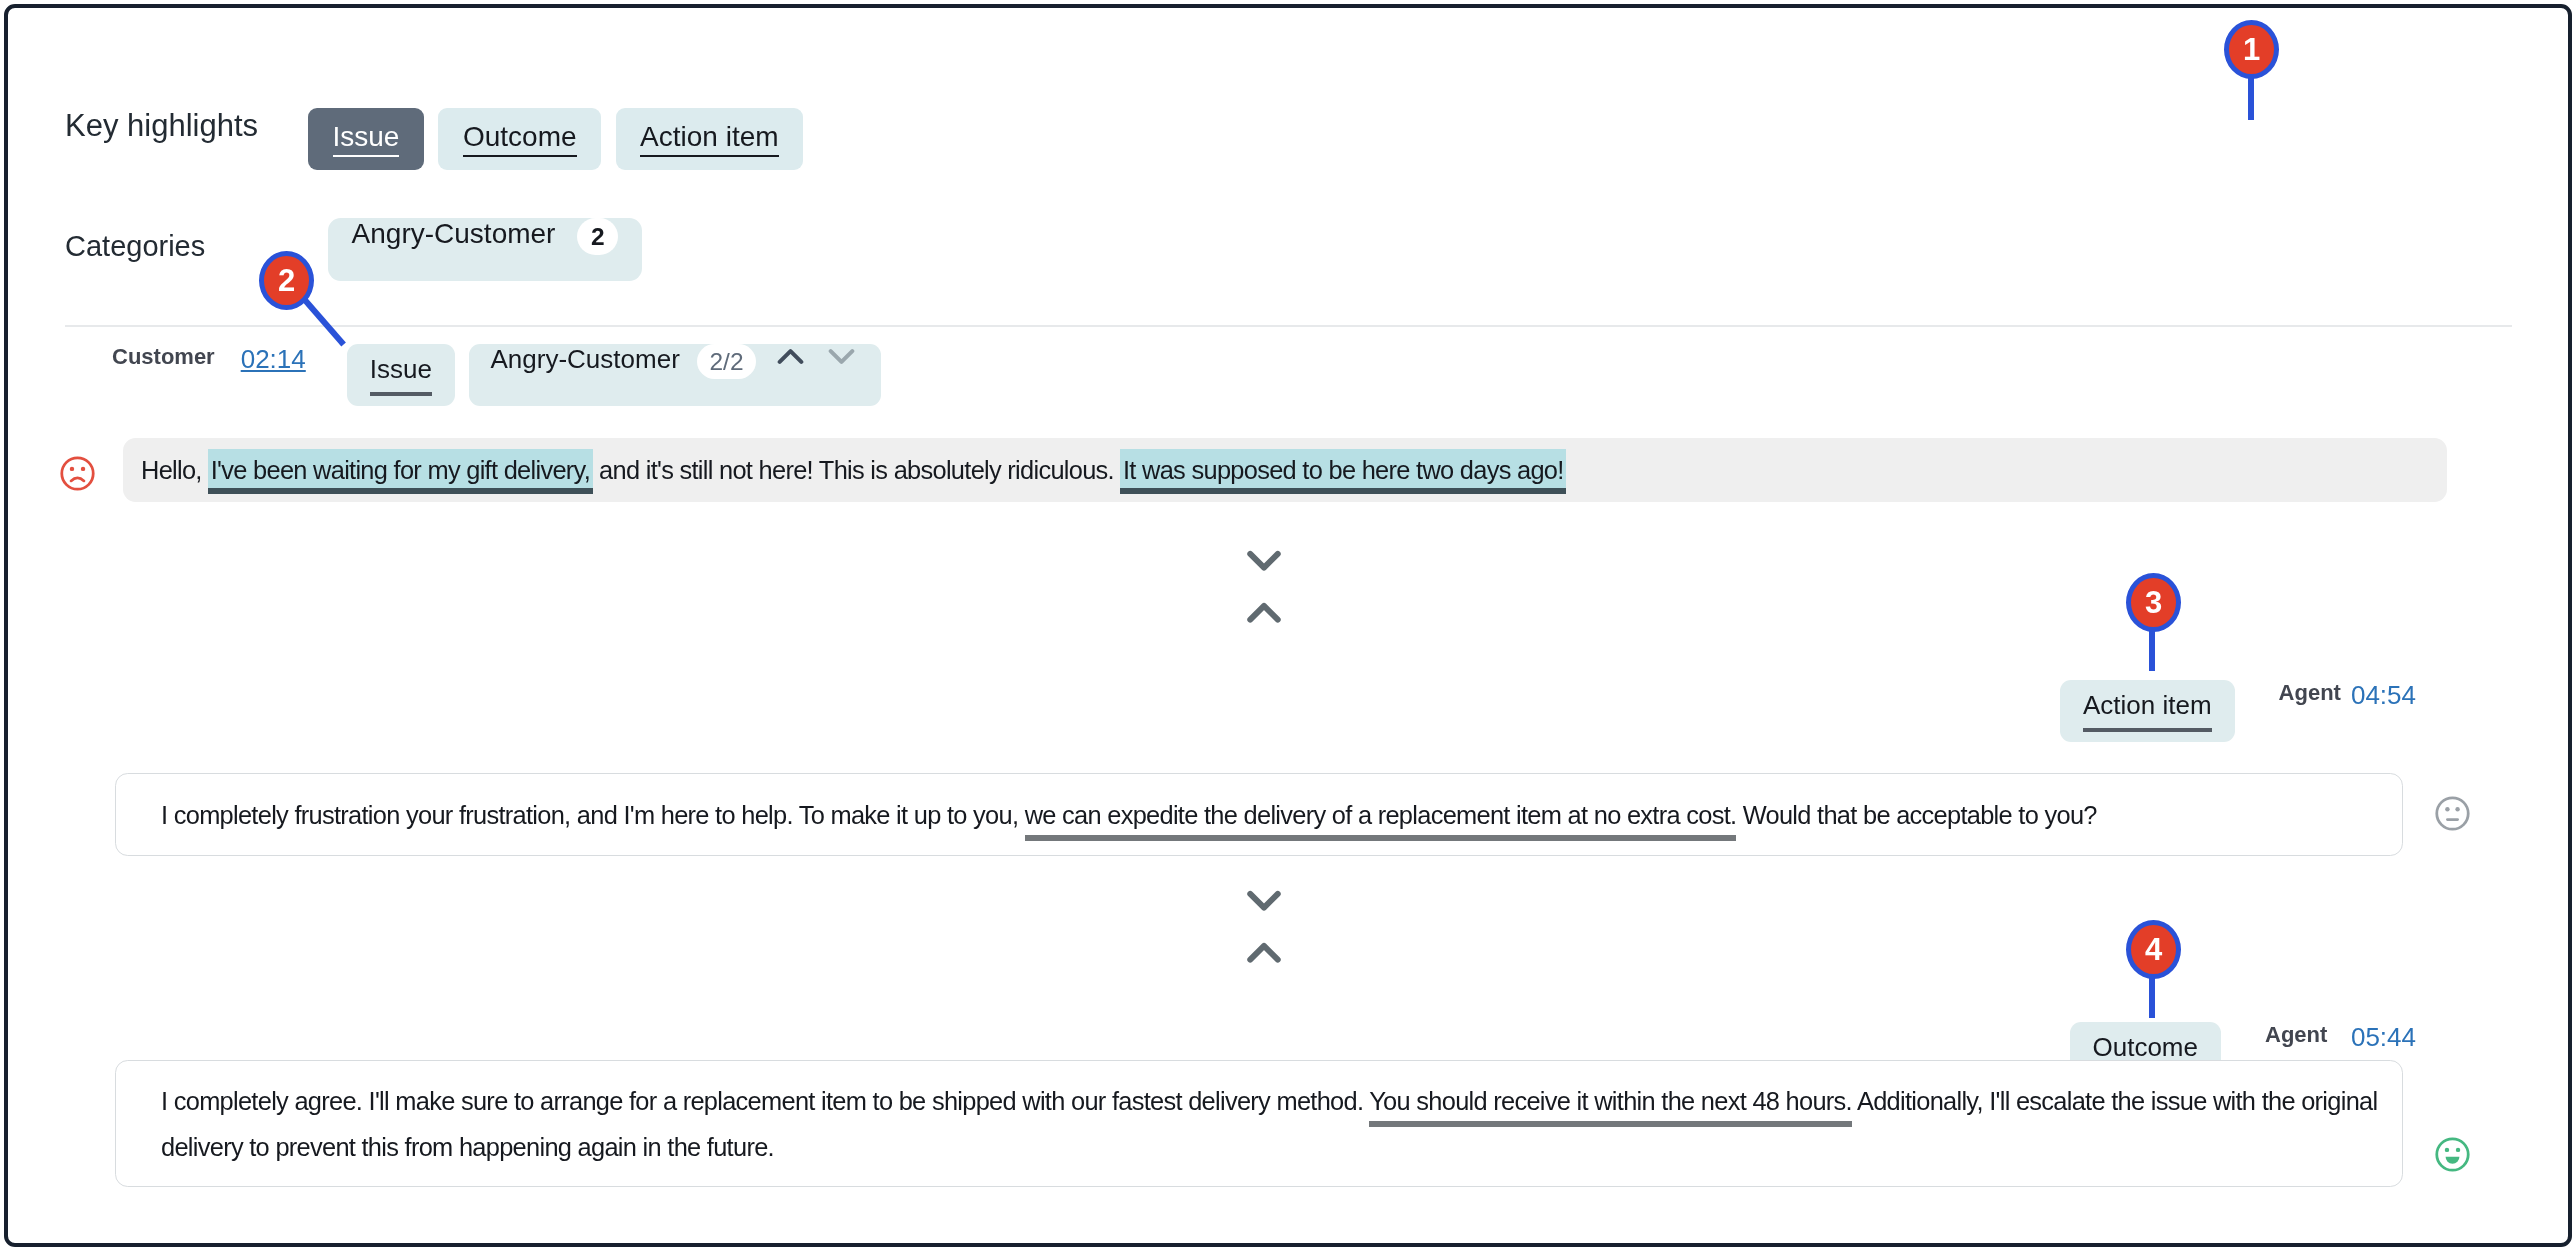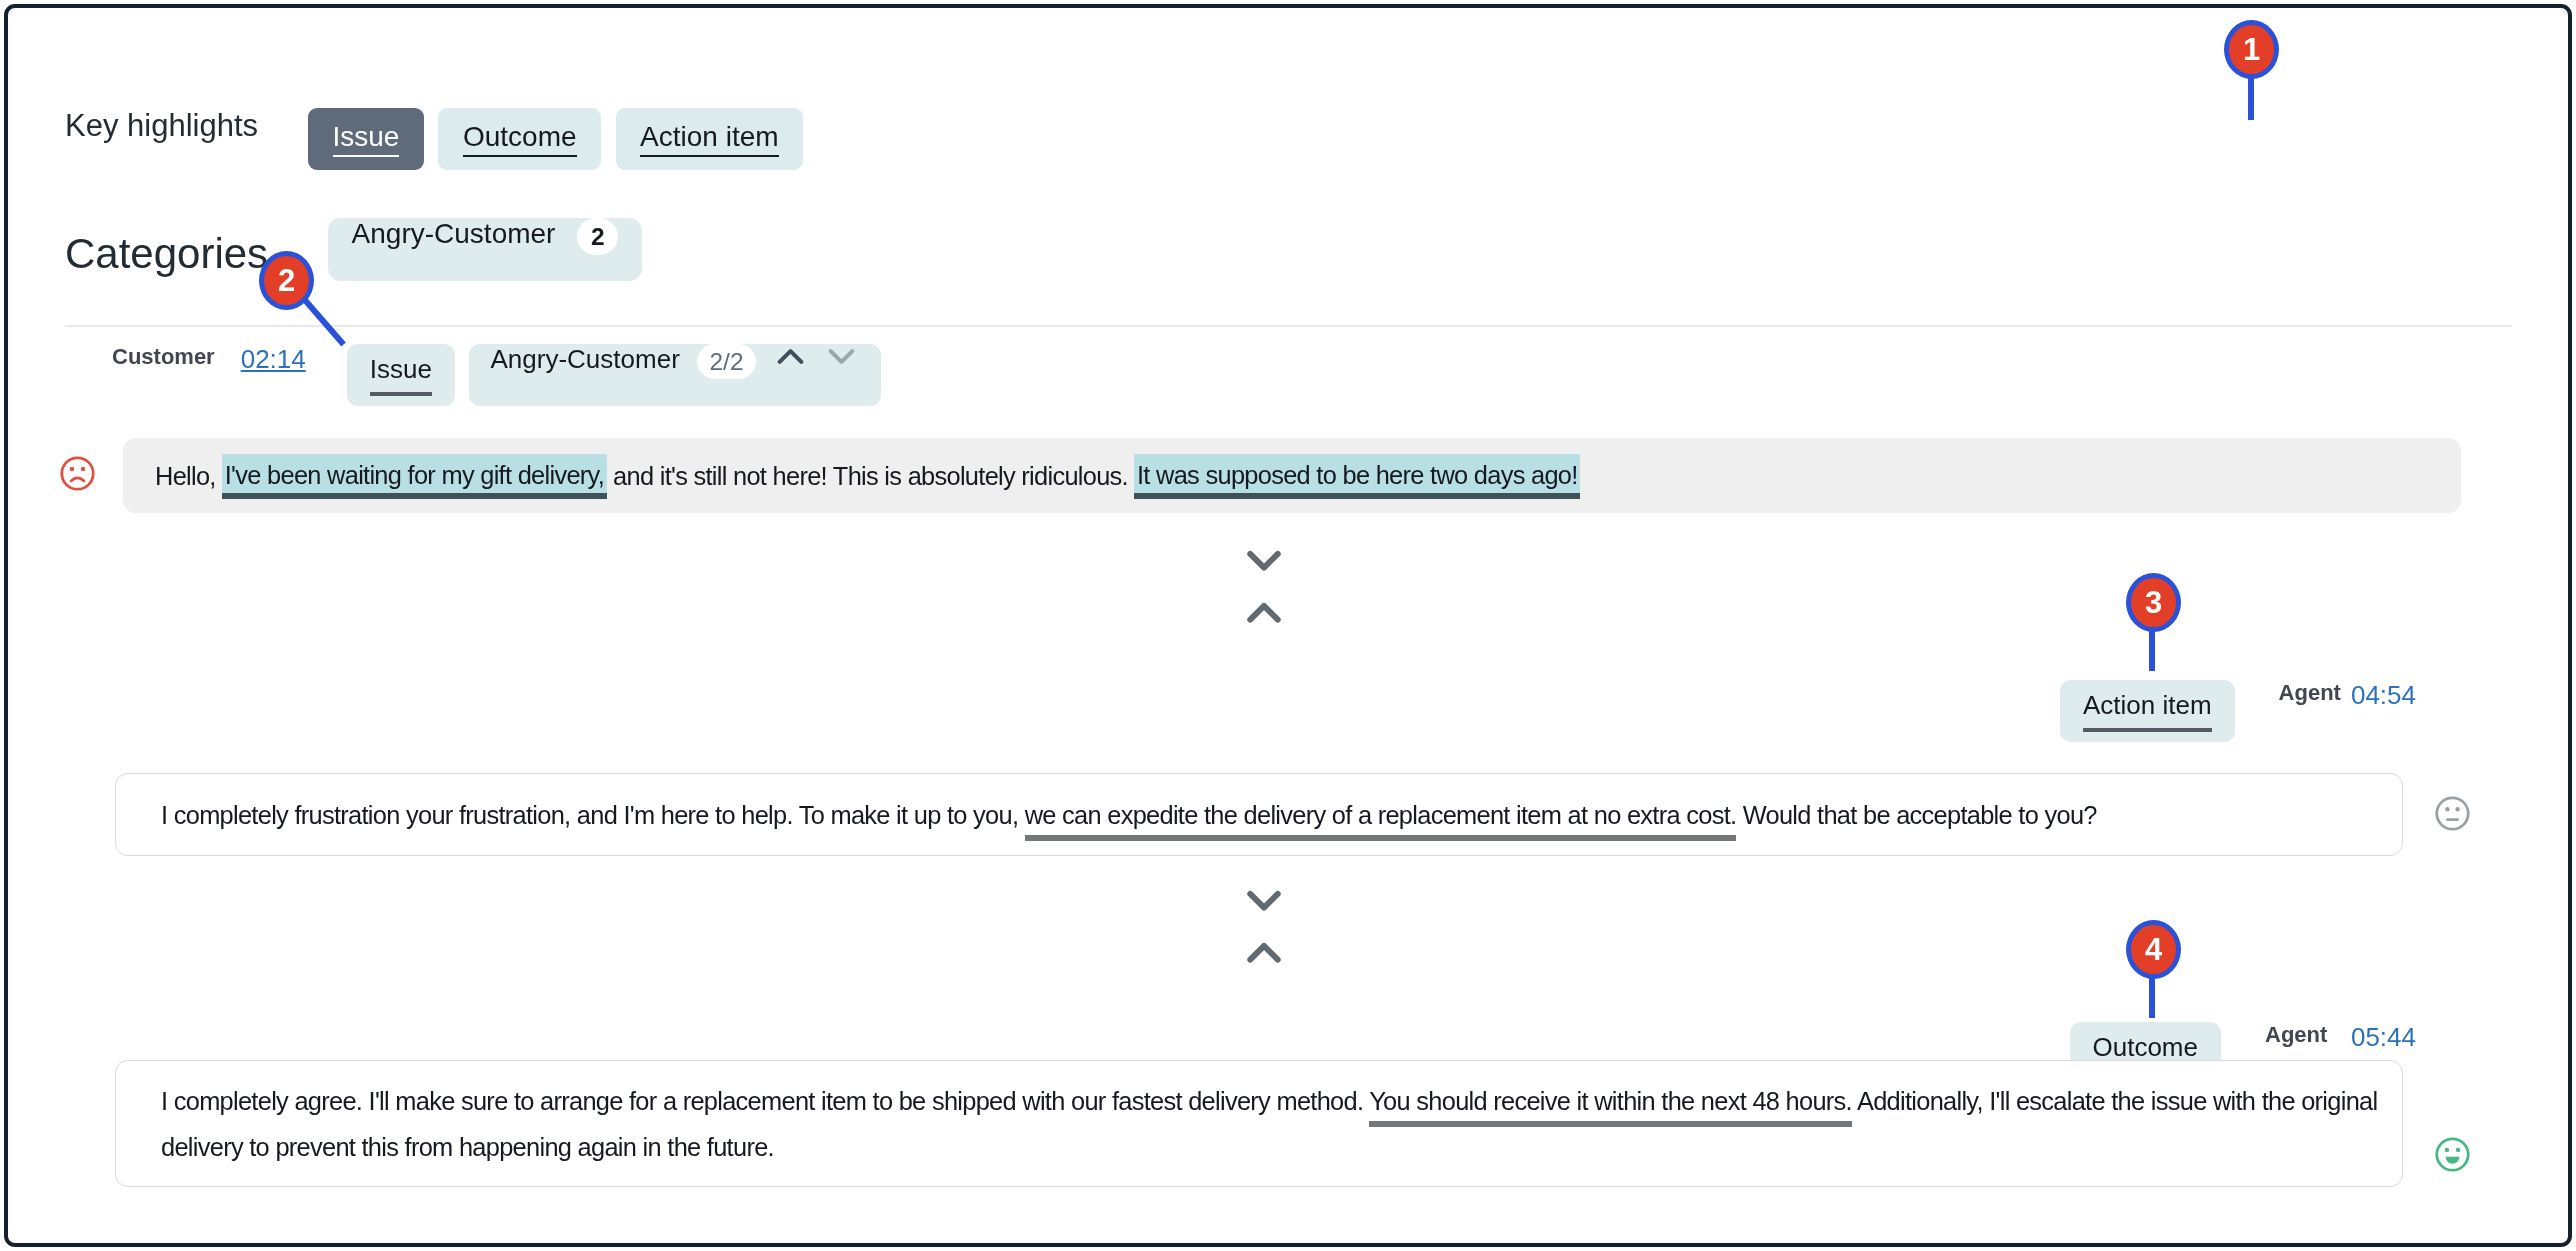--- a/index.html
+++ b/index.html
@@ -19,37 +19,37 @@
   .toggle-label{font-size:28px;color:#232b33;}
   .toggle{width:64px;height:38px;border-radius:19px;background:#367d9d;position:relative;cursor:pointer;}
   .knob{position:absolute;right:0px;top:0px;width:34px;height:34px;border-radius:50%;background:#fbfbfb;border:1.8px solid #546066;}
 
   
   .callout{width:45px;height:49px;border-radius:50%;background:#e33e28;border:5.4px solid #2a52d8;
     color:#fff;font-size:31px;font-weight:bold;display:flex;align-items:center;justify-content:center;z-index:60;}
   .stem{width:6.3px;background:#2a52d8;z-index:60;}
 
   
-  .cat-label{font-size:42px;color:#232b33;}
+  .cat-label{font-size:29px;color:#232b33;}
   .cat-chip{height:63px;padding:0 23.6px;border-radius:12.7px;background:#dfecee;font-size:28px;gap:22px;cursor:pointer;}
   .badge{background:#fff;border-radius:906px;padding:4.5px 13.6px;font-size:24.5px;font-weight:bold;color:#16191f;}
   .divider{left:65px;top:325px;width:2447px;height:1.8px;background:#e7e9eb;}
 
   
   .speaker{font-size:22px;font-weight:bold;color:#424650;}
   .time{font-size:26px;color:#2b72b8;cursor:pointer;}
   .tag{height:62px;padding:0 23px;border-radius:11px;background:#dfecee;font-size:26px;display:flex;align-items:center;cursor:pointer;}
   .tag-label{border-bottom:4.5px solid #545b64;padding-bottom:6.3px;}
   .nav-chip{height:62px;padding:0 22px;border-radius:11px;background:#dfecee;font-size:26px;gap:17px;}
   .counter{background:#fff;border-radius:906px;padding:3.6px 12.7px;font-size:24.5px;color:#5f6b7a;}
   .chev-btn{background:none;border:none;padding:3.6px;cursor:pointer;display:flex;align-items:center;}
 
   
   .bubble{border-radius:12.7px;font-size:25.4px;letter-spacing:-0.7px;line-height:46px;display:flex;align-items:center;}
-  .bubble-customer{left:123px;top:438px;width:2291px;height:75px;background:#efefef;padding-left:32px;padding-right:14.5px;}
+  .bubble-customer{left:123px;top:438px;width:2291px;height:64px;background:#efefef;padding-left:18px;padding-right:14.5px;}
   .bubble-agent{left:115px;width:2288px;background:#fff;border:1.8px solid #d8dcdf;padding-left:45px;padding-right:14.5px;box-sizing:border-box;}
   .hl{background:#b7dfe4;border-bottom:6.3px solid #3e5058;padding:7.3px 2.7px 3.6px 2.7px;}
   .ul{border-bottom:6.3px solid #74787b;padding-bottom:6px;}
 
   .expander{background:none;border:none;padding:0;cursor:pointer;}
   svg{display:block;}
 </style>
 </head>
 <body>
 

